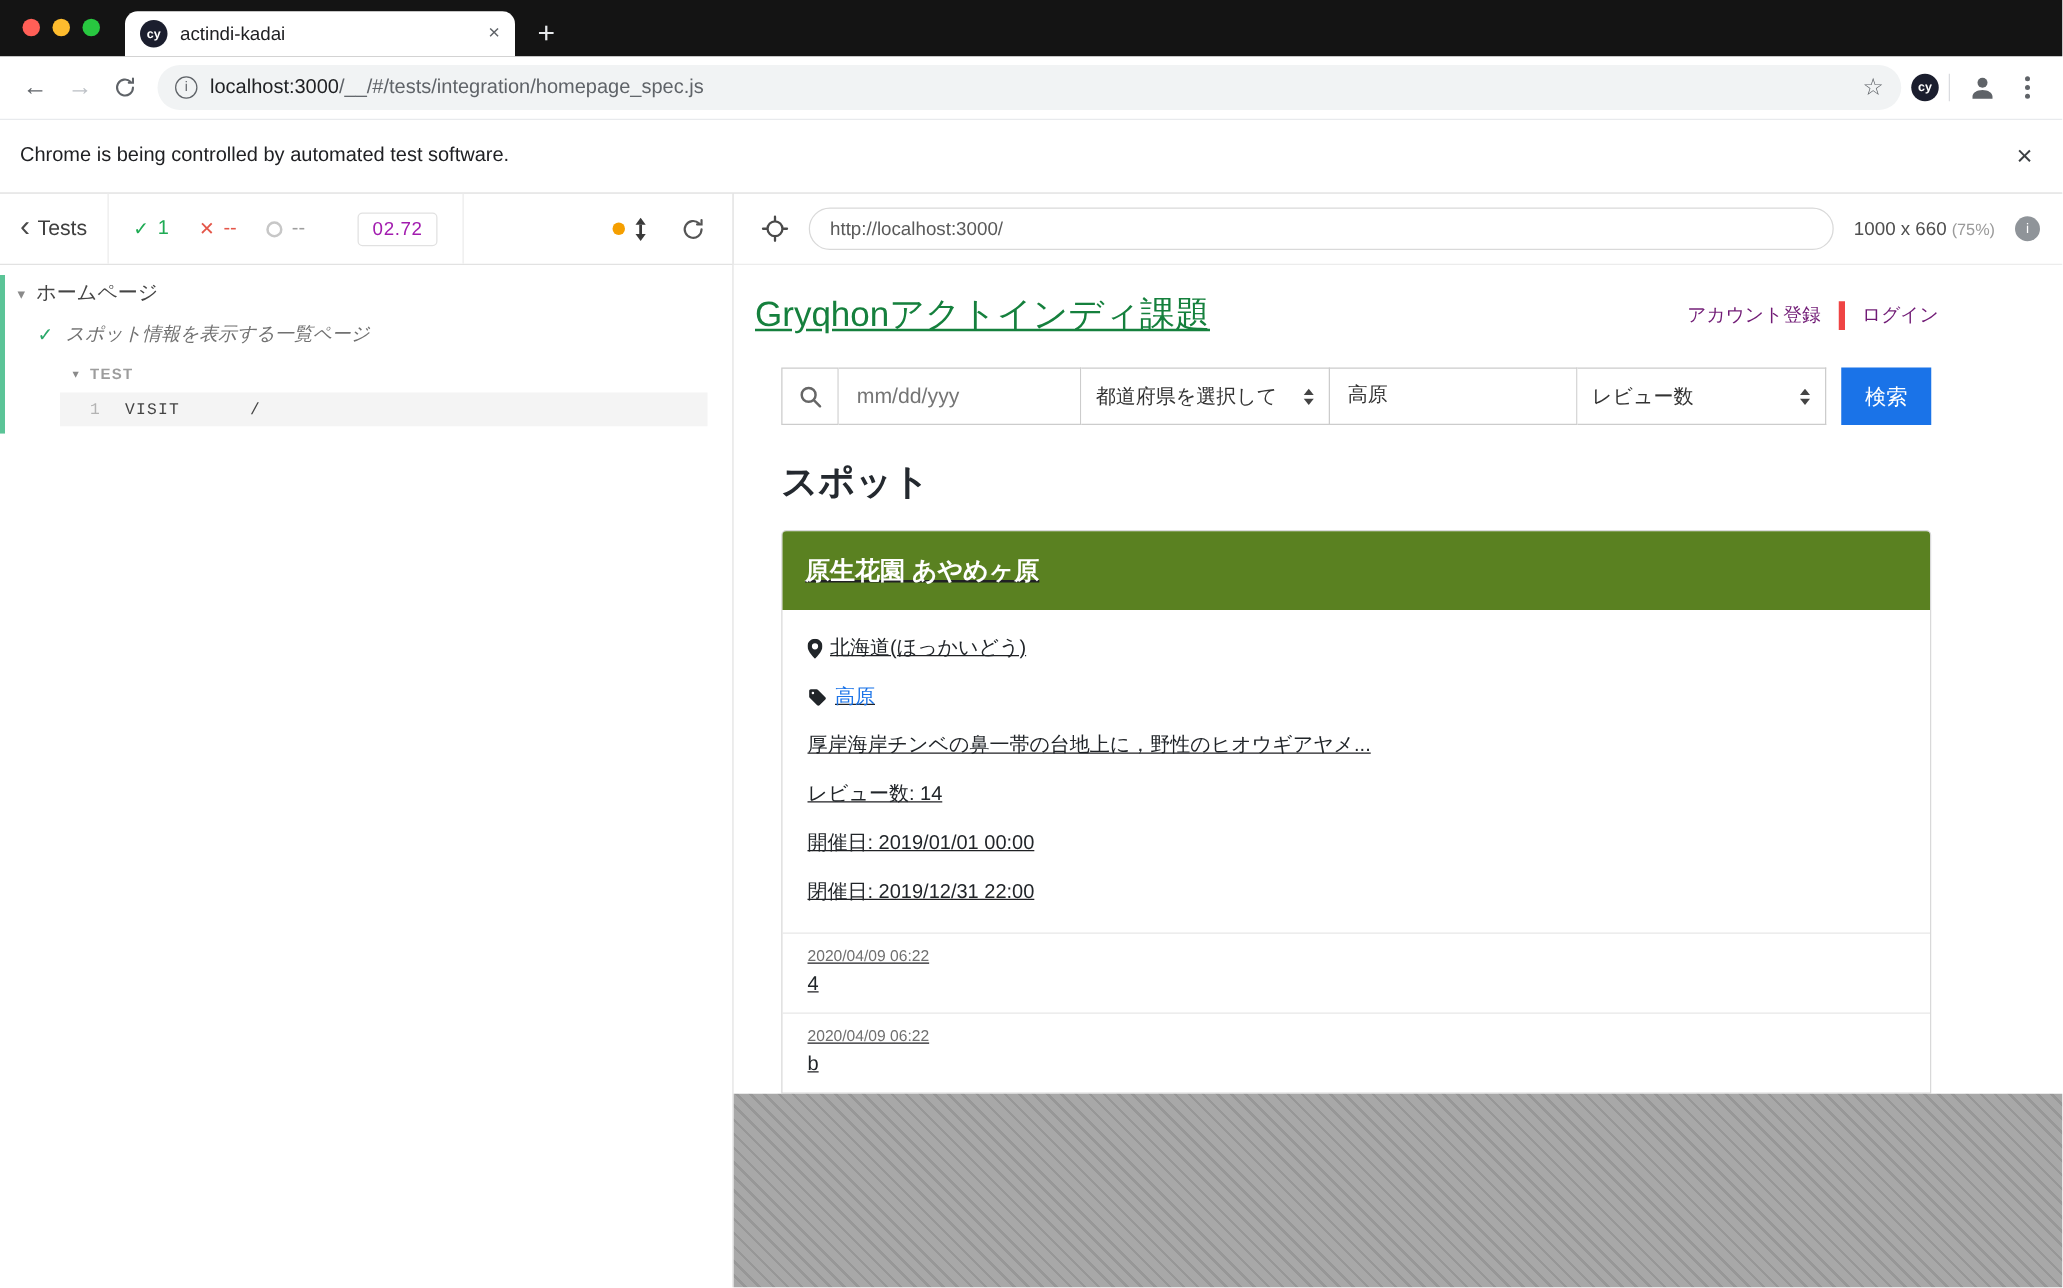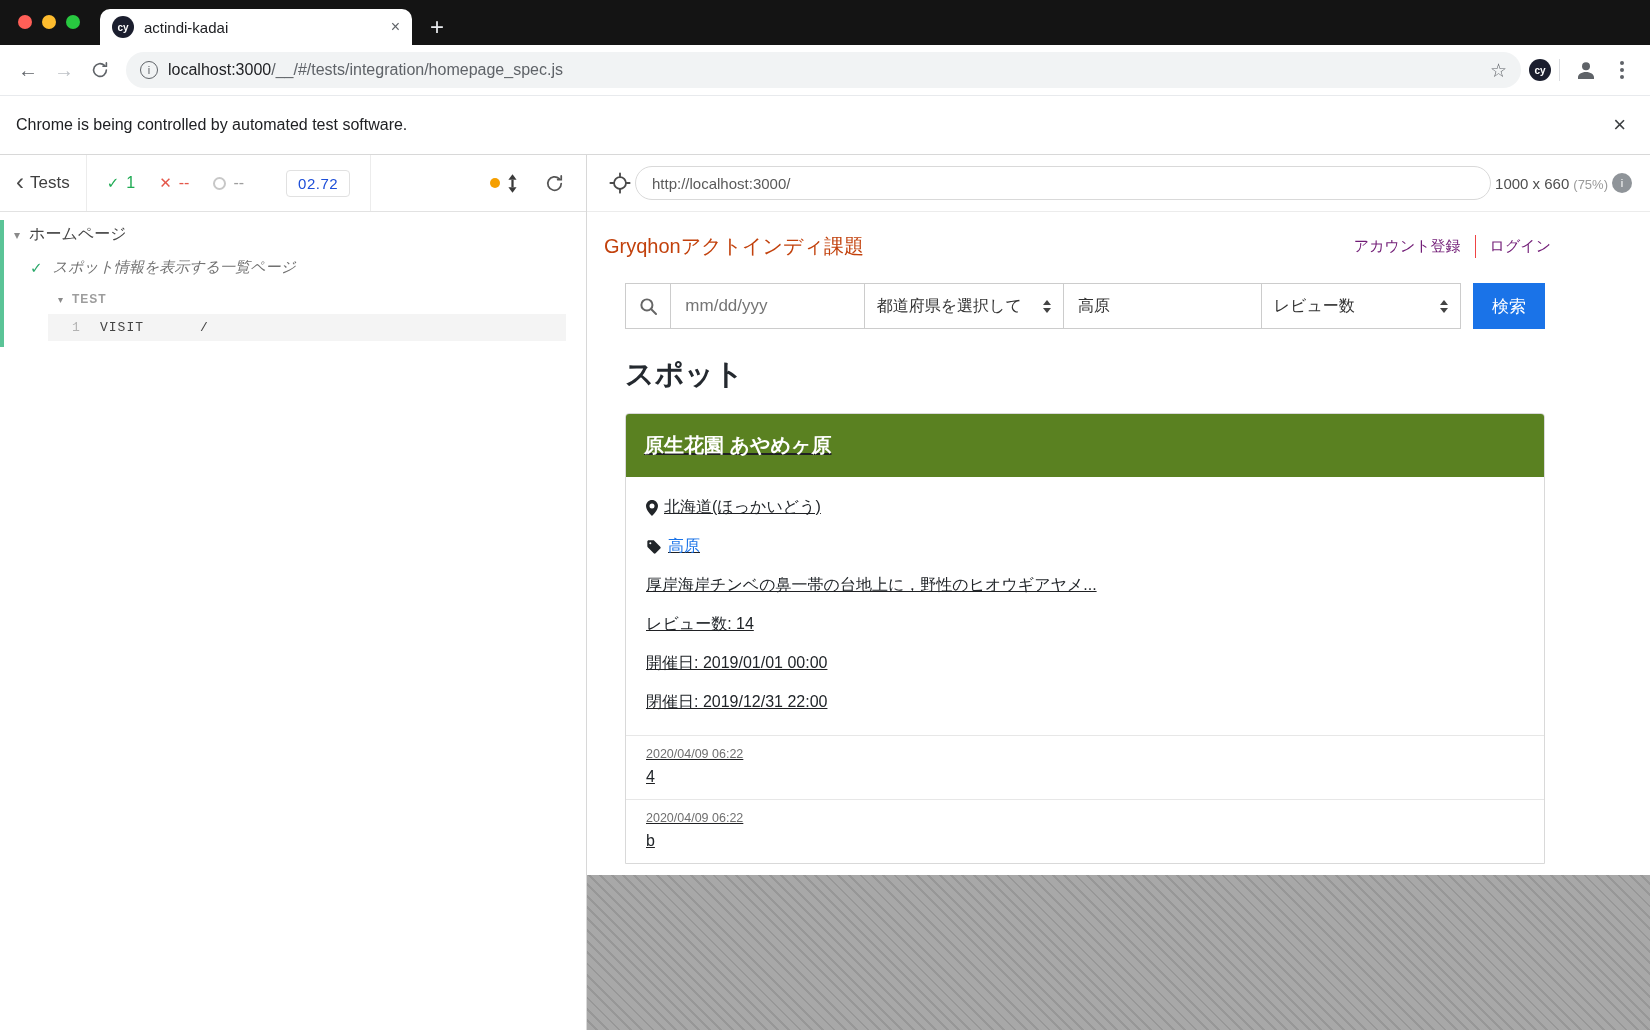--- a/index.html
+++ b/index.html
@@ -45,52 +45,52 @@
   .rep-header { height:57px; flex:none; border-bottom:1px solid #e2e2e2; display:flex; align-items:center; }
   .rep-back { height:100%; display:flex; align-items:center; gap:6px; padding:0 16px; border-right:1px solid #ececec; font-size:17px; color:#3f3f3f; }
   .rep-back .chev { font-size:24px; color:#4a4a4a; line-height:1; margin-top:-3px; }
   .rep-stats { display:flex; align-items:center; gap:24px; padding:0 20px; height:100%; border-right:1px solid #ececec; }
   .stat { display:flex; align-items:center; gap:7px; font-size:16px; }
   .stat.passed { color:#1fab54; }
   .stat.failed { color:#e45649; }
   .stat.pending { color:#9e9e9e; }
   .stat .icon { font-size:15px; }
   .pending-circle { width:13px; height:13px; border:2px solid #c7c7c7; border-radius:50%; display:inline-block; }
-  .duration-box { margin-left:18px; border:1px solid #e1e1e1; border-radius:4px; padding:4px 11px; font-size:15px; color:#1d4ed8; letter-spacing:.5px;text-align:center; }
+  .duration-box { margin-left:18px; border:1px solid #e1e1e1; border-radius:4px; padding:4px 11px; font-size:15px; color:#a21caf; letter-spacing:.5px;text-align:center; }
   .rep-controls { margin-left:auto; display:flex; align-items:center; gap:26px; padding-right:22px; }
   .scroll-toggle { display:flex; align-items:center; gap:6px; }
   .orange-dot { width:10px; height:10px; border-radius:50%; background:#f59f00; display:inline-block; }
 
   .runnables { padding-top:8px; overflow:hidden; }
   .suite { border-left:4px solid #5bc497; padding-bottom:6px; }
   .suite-row { display:flex; align-items:center; gap:9px; padding:4px 0 4px 10px; font-size:16px; color:#454545; }
   .caret { color:#8a8a8a; font-size:12px; }
   .test-row { display:flex; align-items:center; gap:10px; padding:9px 0 9px 26px; font-size:15px; font-style:italic; color:#717171; }
   .test-check { color:#2aa86a; font-size:15px; font-style:normal; }
   .cmd-section { display:flex; align-items:center; gap:8px; padding:6px 0 6px 54px; font-size:12px; font-weight:bold; letter-spacing:1px; color:#9d9d9d; }
   .cmd-section .caret { font-size:10px; }
   .cmd-row { margin:2px 20px 0 44px; background:#f4f4f4; height:27px; display:flex; align-items:center; font-family:"Liberation Mono","DejaVu Sans Mono",monospace; font-size:13px; }
   .cmd-num { width:52px; padding-left:24px; color:#b3b3b3; }
   .cmd-name { width:100px; color:#444; letter-spacing:1px; }
   .cmd-msg { color:#444; }
 
   
   .aut { flex:1; min-width:0; display:flex; flex-direction:column; background:#fff; }
-  .aut-header { height:57px; flex:none; display:flex; align-items:center; gap:4px; padding:0 18px 0 22px; border-bottom:1px solid #ececec; }
+  .aut-header { height:57px; flex:none; display:flex; align-items:center; gap:16px; padding:0 18px 0 22px; border-bottom:1px solid #ececec; }
   .aut-url { flex:1; height:34px; border:1px solid #d9d9d9; border-radius:17px; padding:0 16px; font-size:15px; color:#5a5a5a; background:#fff; outline:none; font-family:"Liberation Sans","DejaVu Sans",sans-serif; }
   .aut-size { font-size:15px; color:#4f4f4f; white-space:nowrap; }
   .aut-scale { font-size:13px; color:#9a9a9a; margin-left:4px; }
   .info-circle { width:20px; height:20px; border-radius:50%; background:#8f9499; color:#fff; font-size:11px; display:flex; align-items:center; justify-content:center; flex:none; font-style:normal; }
 
   .app { height:663px; flex:none; overflow:hidden; background:#fff; }
   .app-navbar { display:flex; align-items:center; justify-content:space-between; padding:21px 85px 21px 17px; }
-  .brand { font-size:20px; color:#c2410c; }
+  .brand { font-size:28px; color:#15803d;text-decoration:underline; }
   .nav-links { display:flex; align-items:center; }
   .nav-link { font-size:15px; color:#701a75; padding:2px 14px; }
-  .nav-link + .nav-link { border-left:1px solid #ef4444;text-align:right; }
+  .nav-link + .nav-link { border-left:5px solid #ef4444;text-align:right; }
 
   .search-row { display:flex; margin:2px 105px 0 38px; height:46px; }
   .sg { border:1px solid #ccc; border-left:none; display:flex; align-items:center; background:#fff; }
   .sg.first { border-left:1px solid #ccc; }
   .icon-box { width:47px; justify-content:center; }
   .date-box { width:196px; padding:0 6px; }
   .date-box input { width:100%; border:none; outline:none; background:transparent; font-size:17px; color:#757575; padding:0 8px; font-family:inherit; }
   .date-box input::placeholder { color:#757575; opacity:1; }
   .select-box { width:202px; padding:0 12px; font-size:16px; color:#333; justify-content:space-between; gap:6px; }
   .select-box .lbl { white-space:nowrap; overflow:hidden; }

